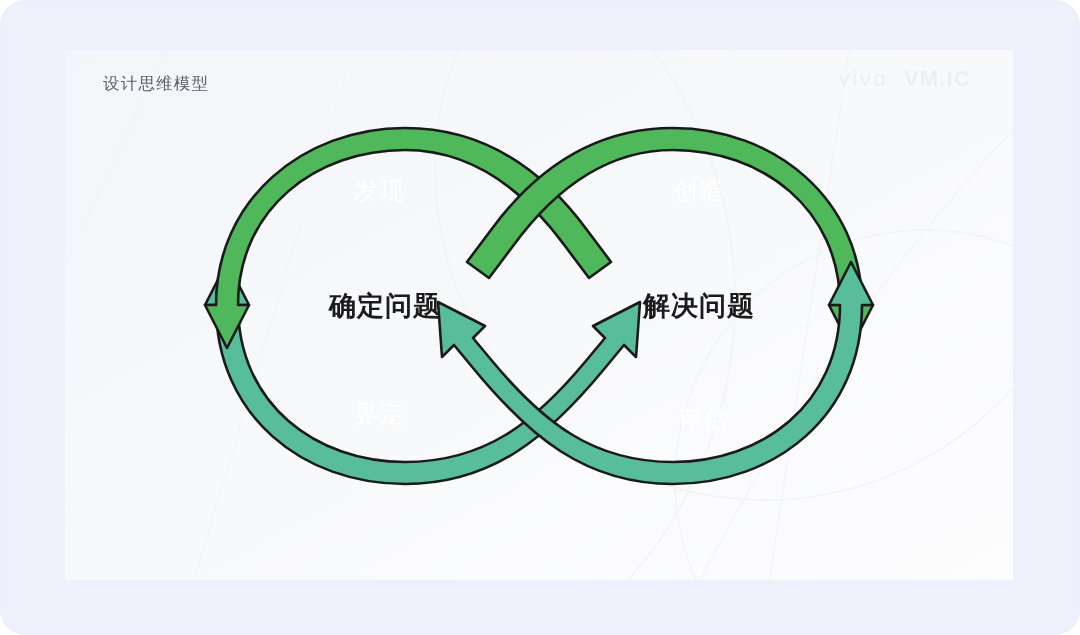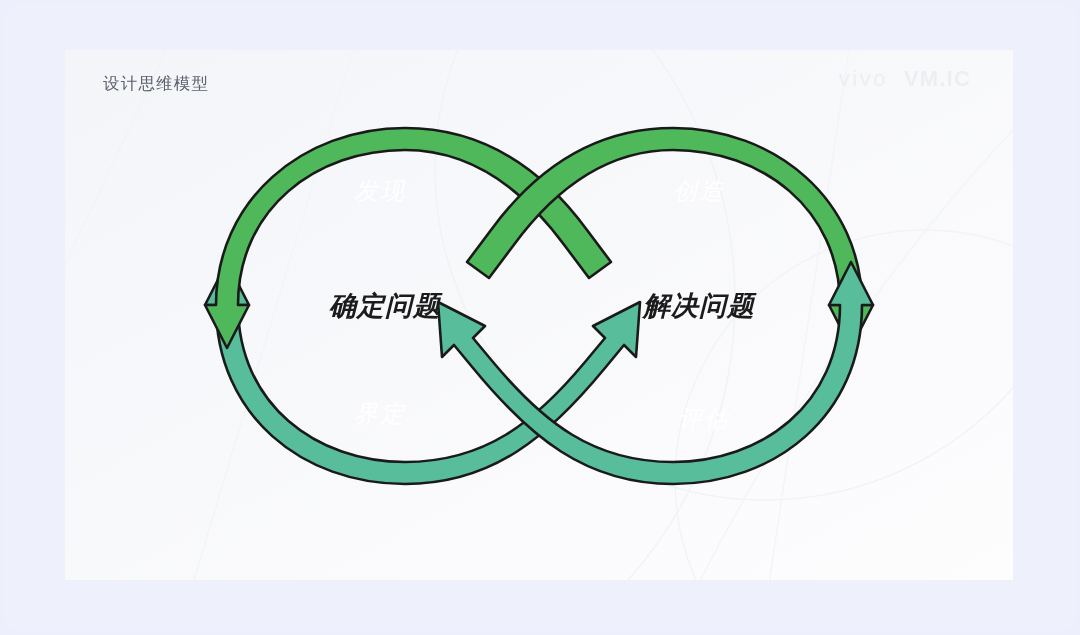--- a/index.html
+++ b/index.html
@@ -13,20 +13,21 @@
     font-family: "Liberation Sans", "DejaVu Sans", sans-serif;
     overflow: hidden;
   }
 
   #stage {
     position: relative;
     width: 1080px;
     height: 635px;
     background: #edeffc;
     box-sizing: border-box;
+    border-radius: 25px;
   }
 
   
   .outer-panel {
     position: absolute;
     left: 4px;
     top: 4px;
     width: 1072px;
     height: 627px;
     background: #eef0fc;
@@ -87,21 +88,20 @@
     font-weight: 700;
     line-height: 1;
   }
 
   .diagram-wrap {
     position: absolute;
     left: 0;
     top: 0;
     width: 948px;
     height: 530px;
-    font-style: italic;
   }
 
   .band-label {
     font-family: "Liberation Sans", "DejaVu Sans", sans-serif;
     font-size: 24px;
     fill: #ffffff;
     font-weight: 400;
     letter-spacing: 2px;
   }
   .core-label {

